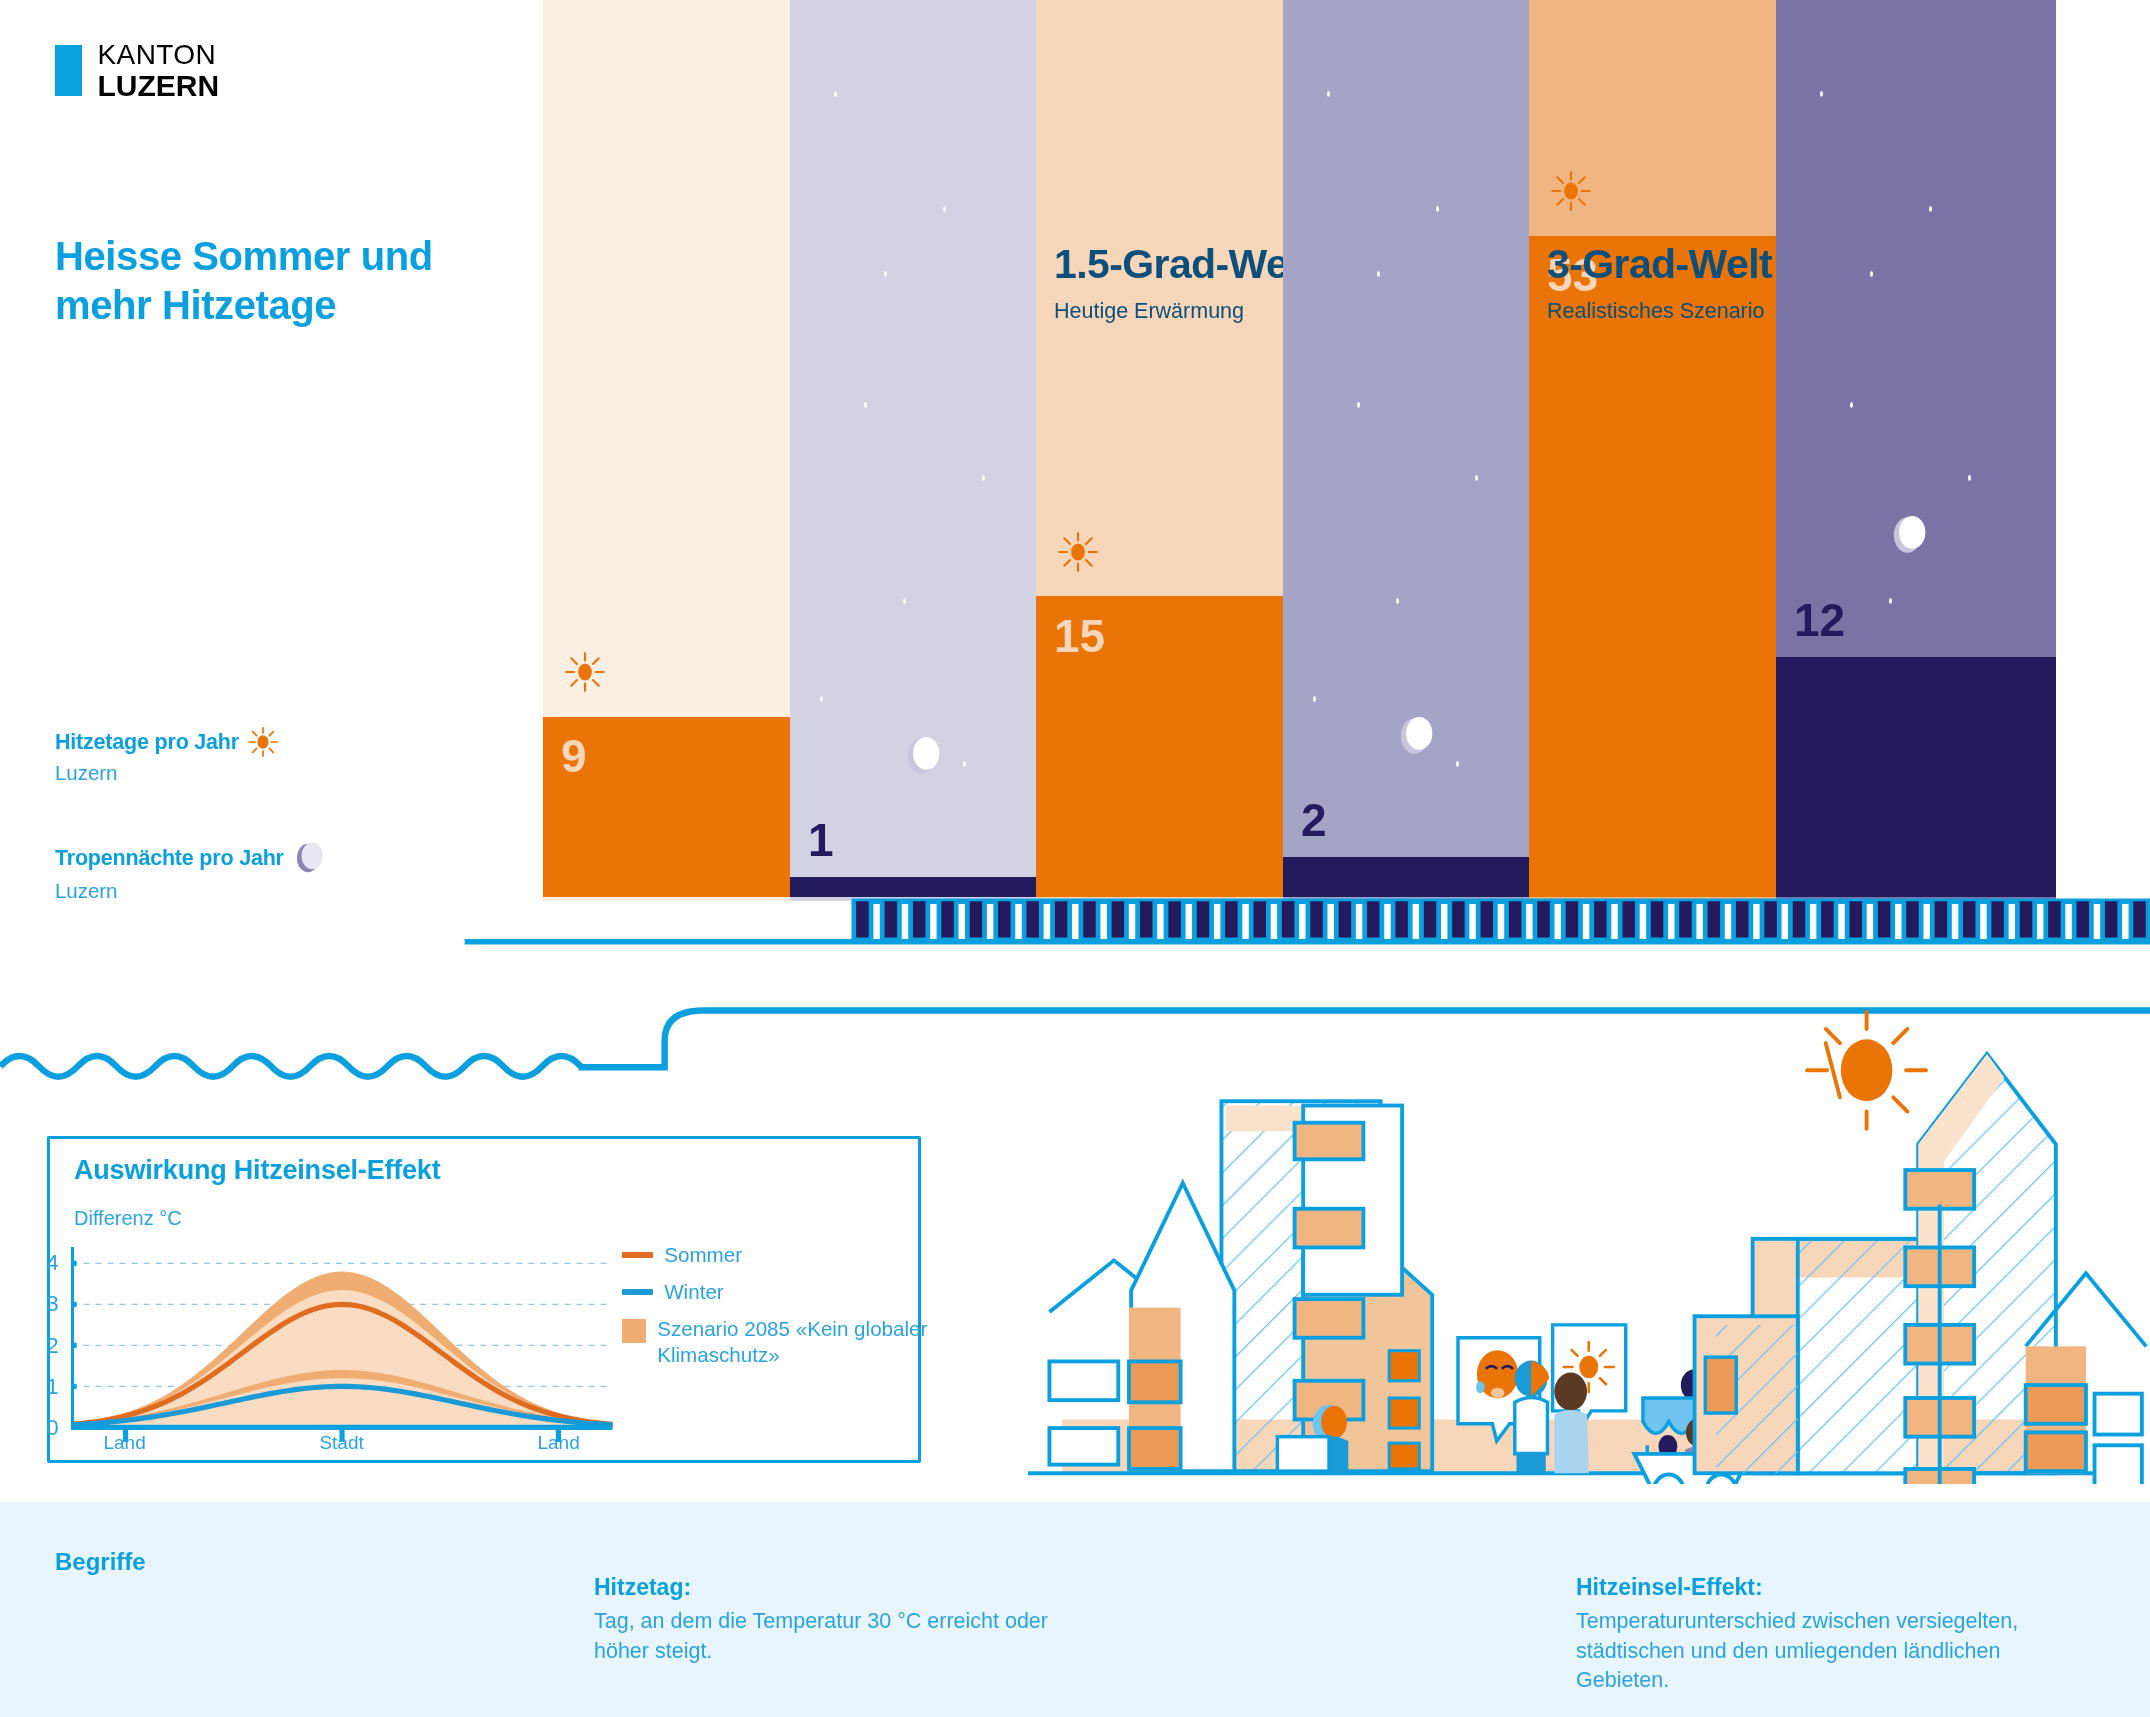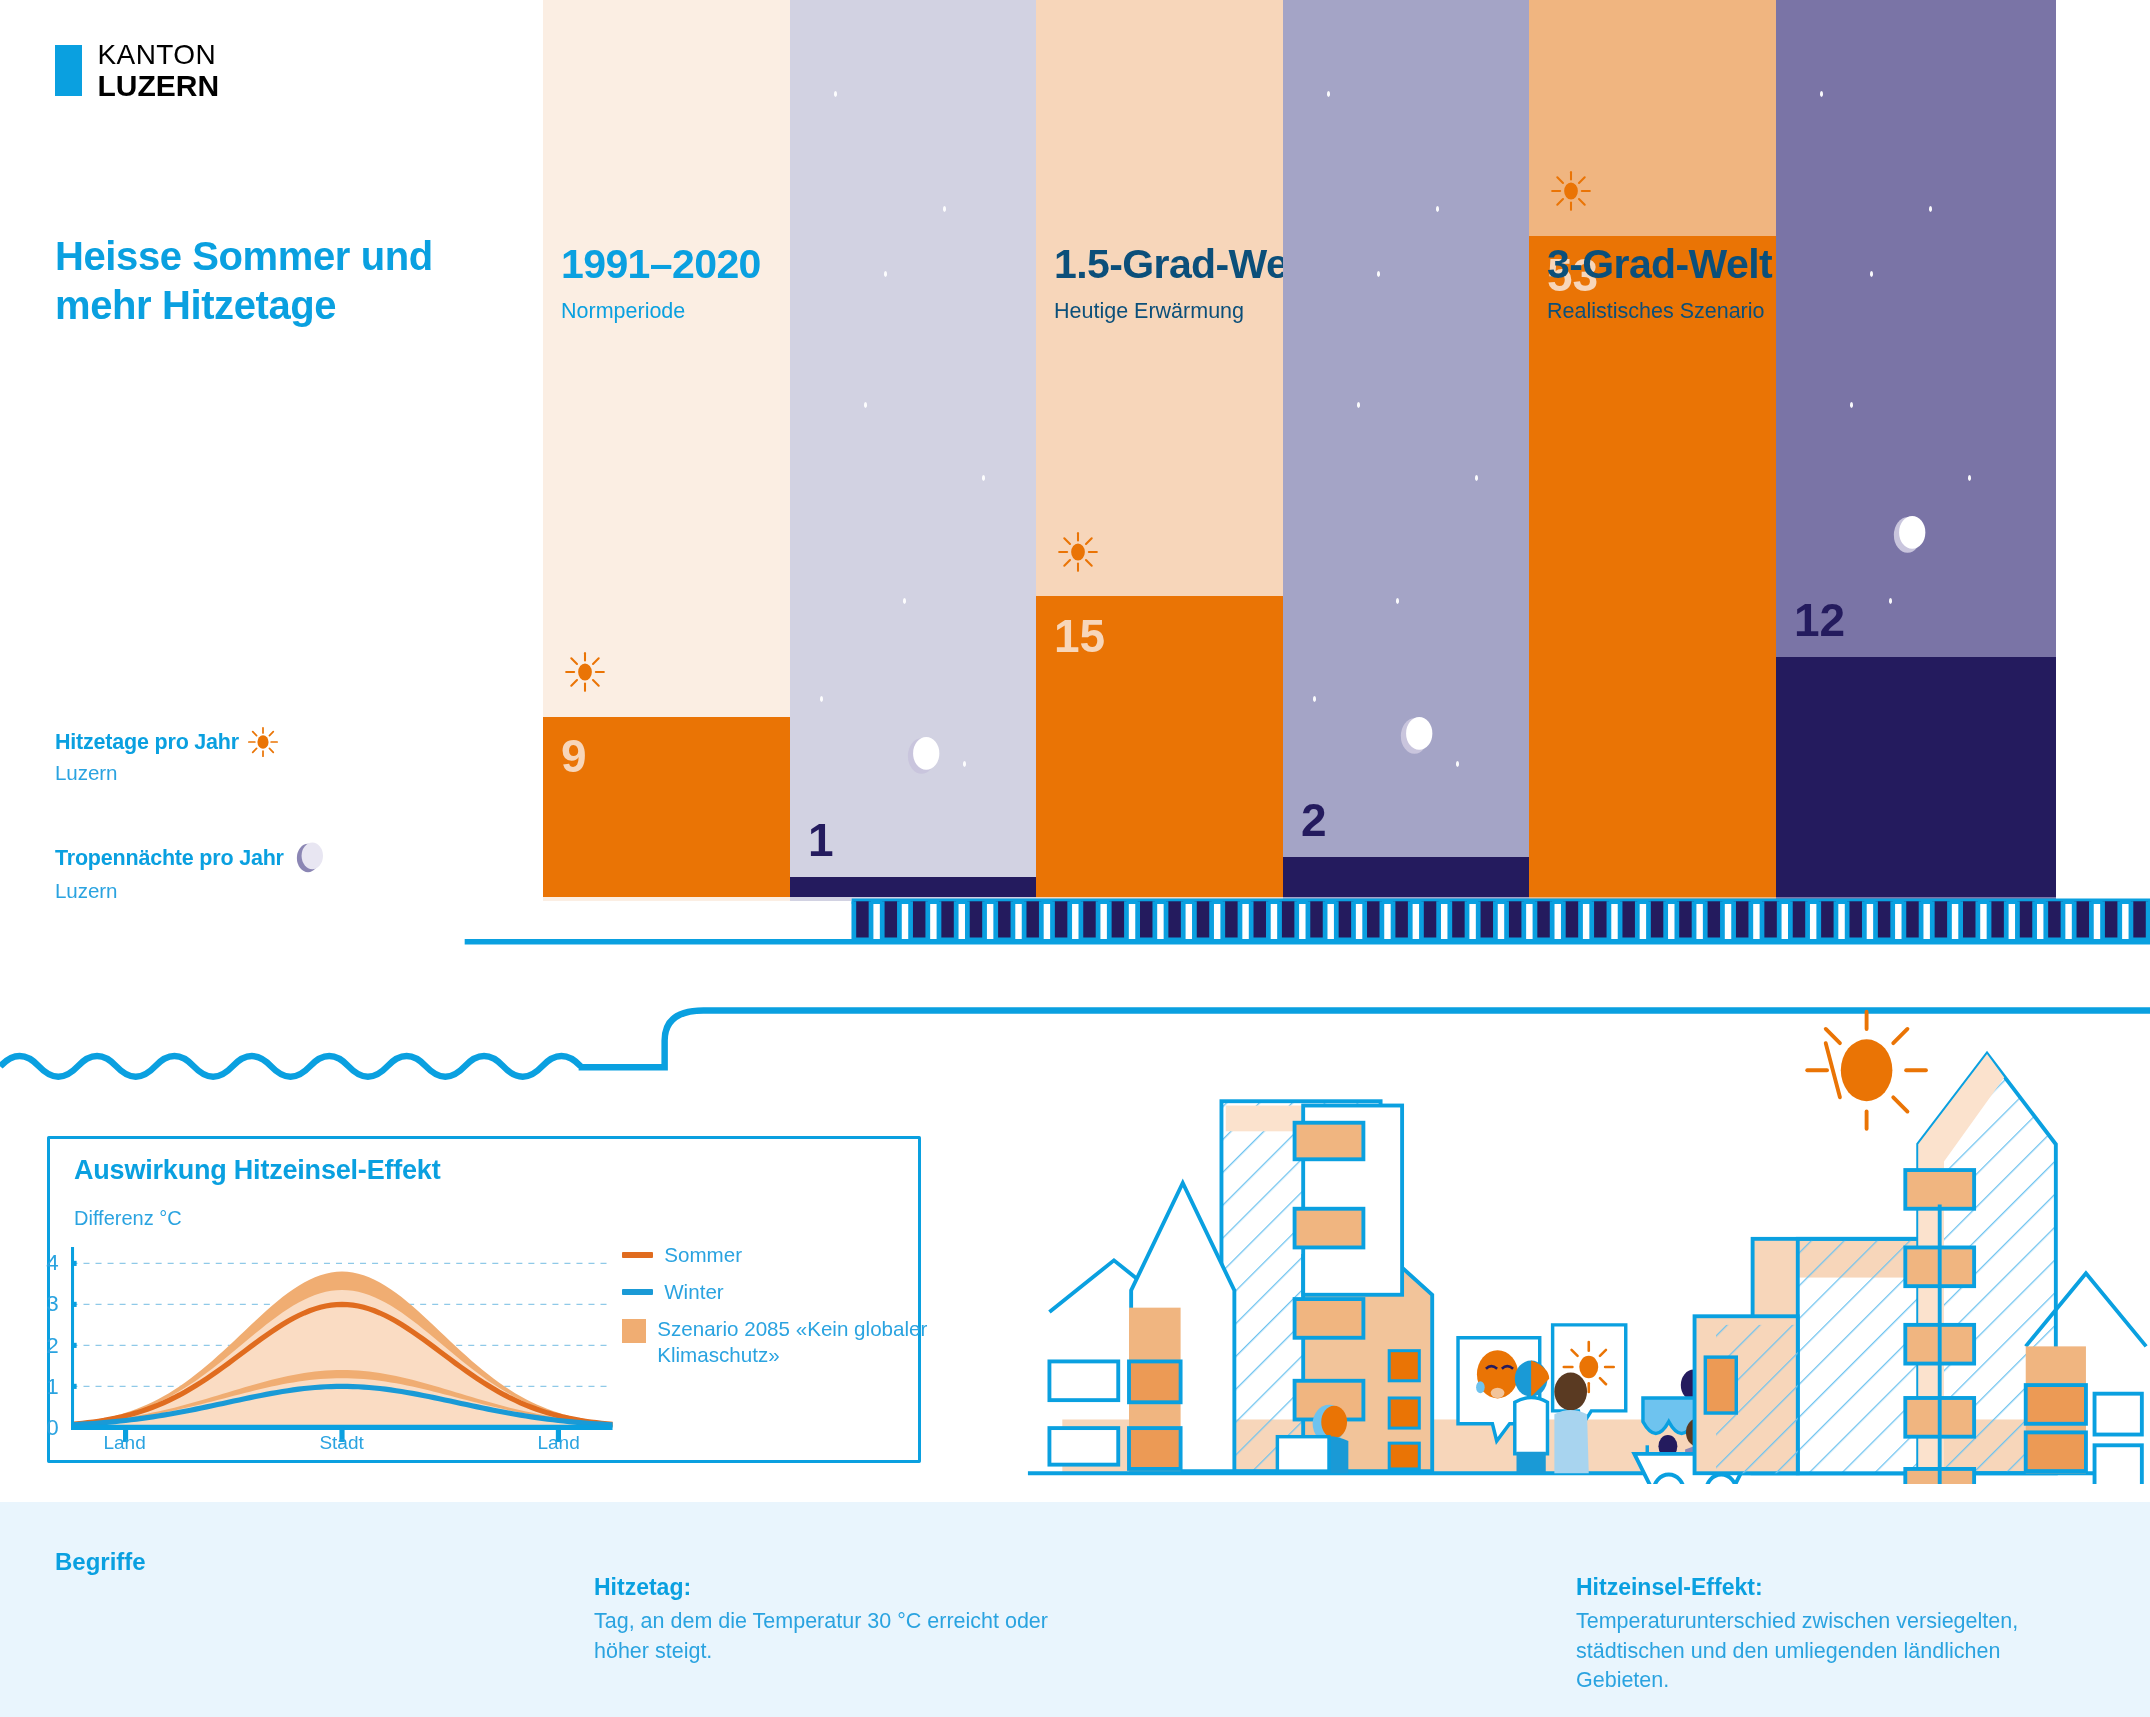--- a/index.html
+++ b/index.html
@@ -86,24 +86,20 @@
       <line x1="35" y1="2" x2="35" y2="15"></line>
               <line x1="35" y1="55" x2="35" y2="68"></line>
       <line x1="2" y1="35" x2="16" y2="35"></line>
               <line x1="54" y1="35" x2="68" y2="35"></line>
       <line x1="11" y1="11" x2="21" y2="21"></line>
               <line x1="49" y1="49" x2="59" y2="59"></line>
       <line x1="59" y1="11" x2="49" y2="21"></line>
               <line x1="21" y1="49" x2="11" y2="59"></line>
             </g>
           </svg></div>
-       <div class="col-head" style="top:241px;color:#0aa0e0">
-         <div class="col-head-title">1991–2020</div>
-         <div class="col-head-sub">Normperiode</div>
-       </div>
       </div>
       <div class="col" style="left: 247px; width: 247px;">
         <div class="col-bg" style="background:#d2d2e2"></div>
        <span class="star" style="left:44px;top:91px"></span>
         <span class="star" style="left:153px;top:206px"></span>
         <span class="star" style="left:74px;top:402px"></span>
         <span class="star" style="left:192px;top:475px"></span>
         <span class="star" style="left:113px;top:598px"></span>
         <span class="star" style="left:30px;top:696px"></span>
         <span class="star" style="left:173px;top:761px"></span>

